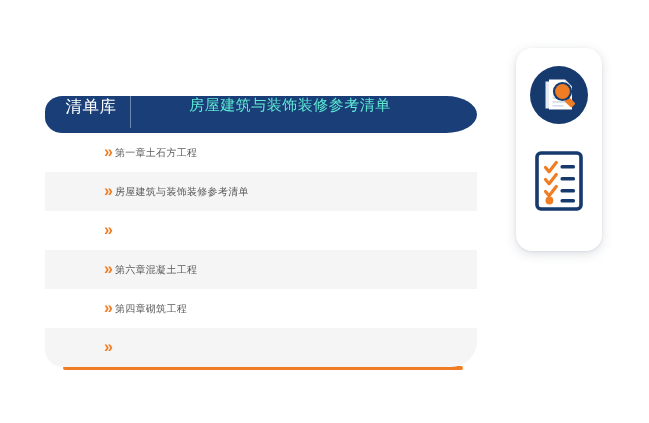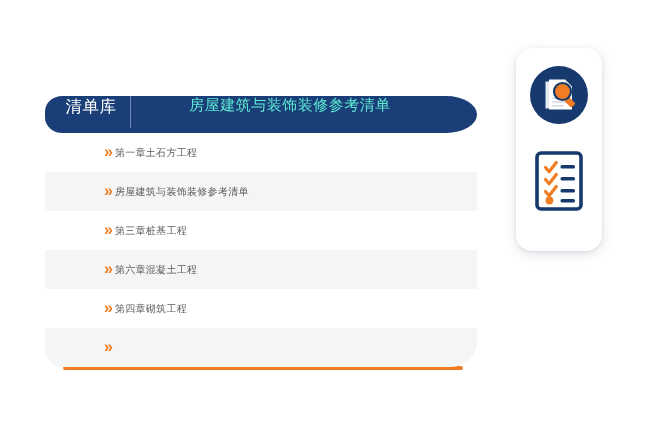--- a/index.html
+++ b/index.html
@@ -168,21 +168,20 @@
         <span class="row-label">第一章土石方工程</span>
       </div>
 
       <div class="row alt">
         <span class="row-chevron">»</span>
         <span class="row-label">房屋建筑与装饰装修参考清单</span>
       </div>
 
       <div class="row">
         <span class="row-chevron">»</span>
-        <span class="row-label">第三章桩基工程</span>
       </div>
 
       <div class="row alt">
         <span class="row-chevron">»</span>
         <span class="row-label">第六章混凝土工程</span>
       </div>
 
       <div class="row">
         <span class="row-chevron">»</span>
         <span class="row-label">第四章砌筑工程</span>

